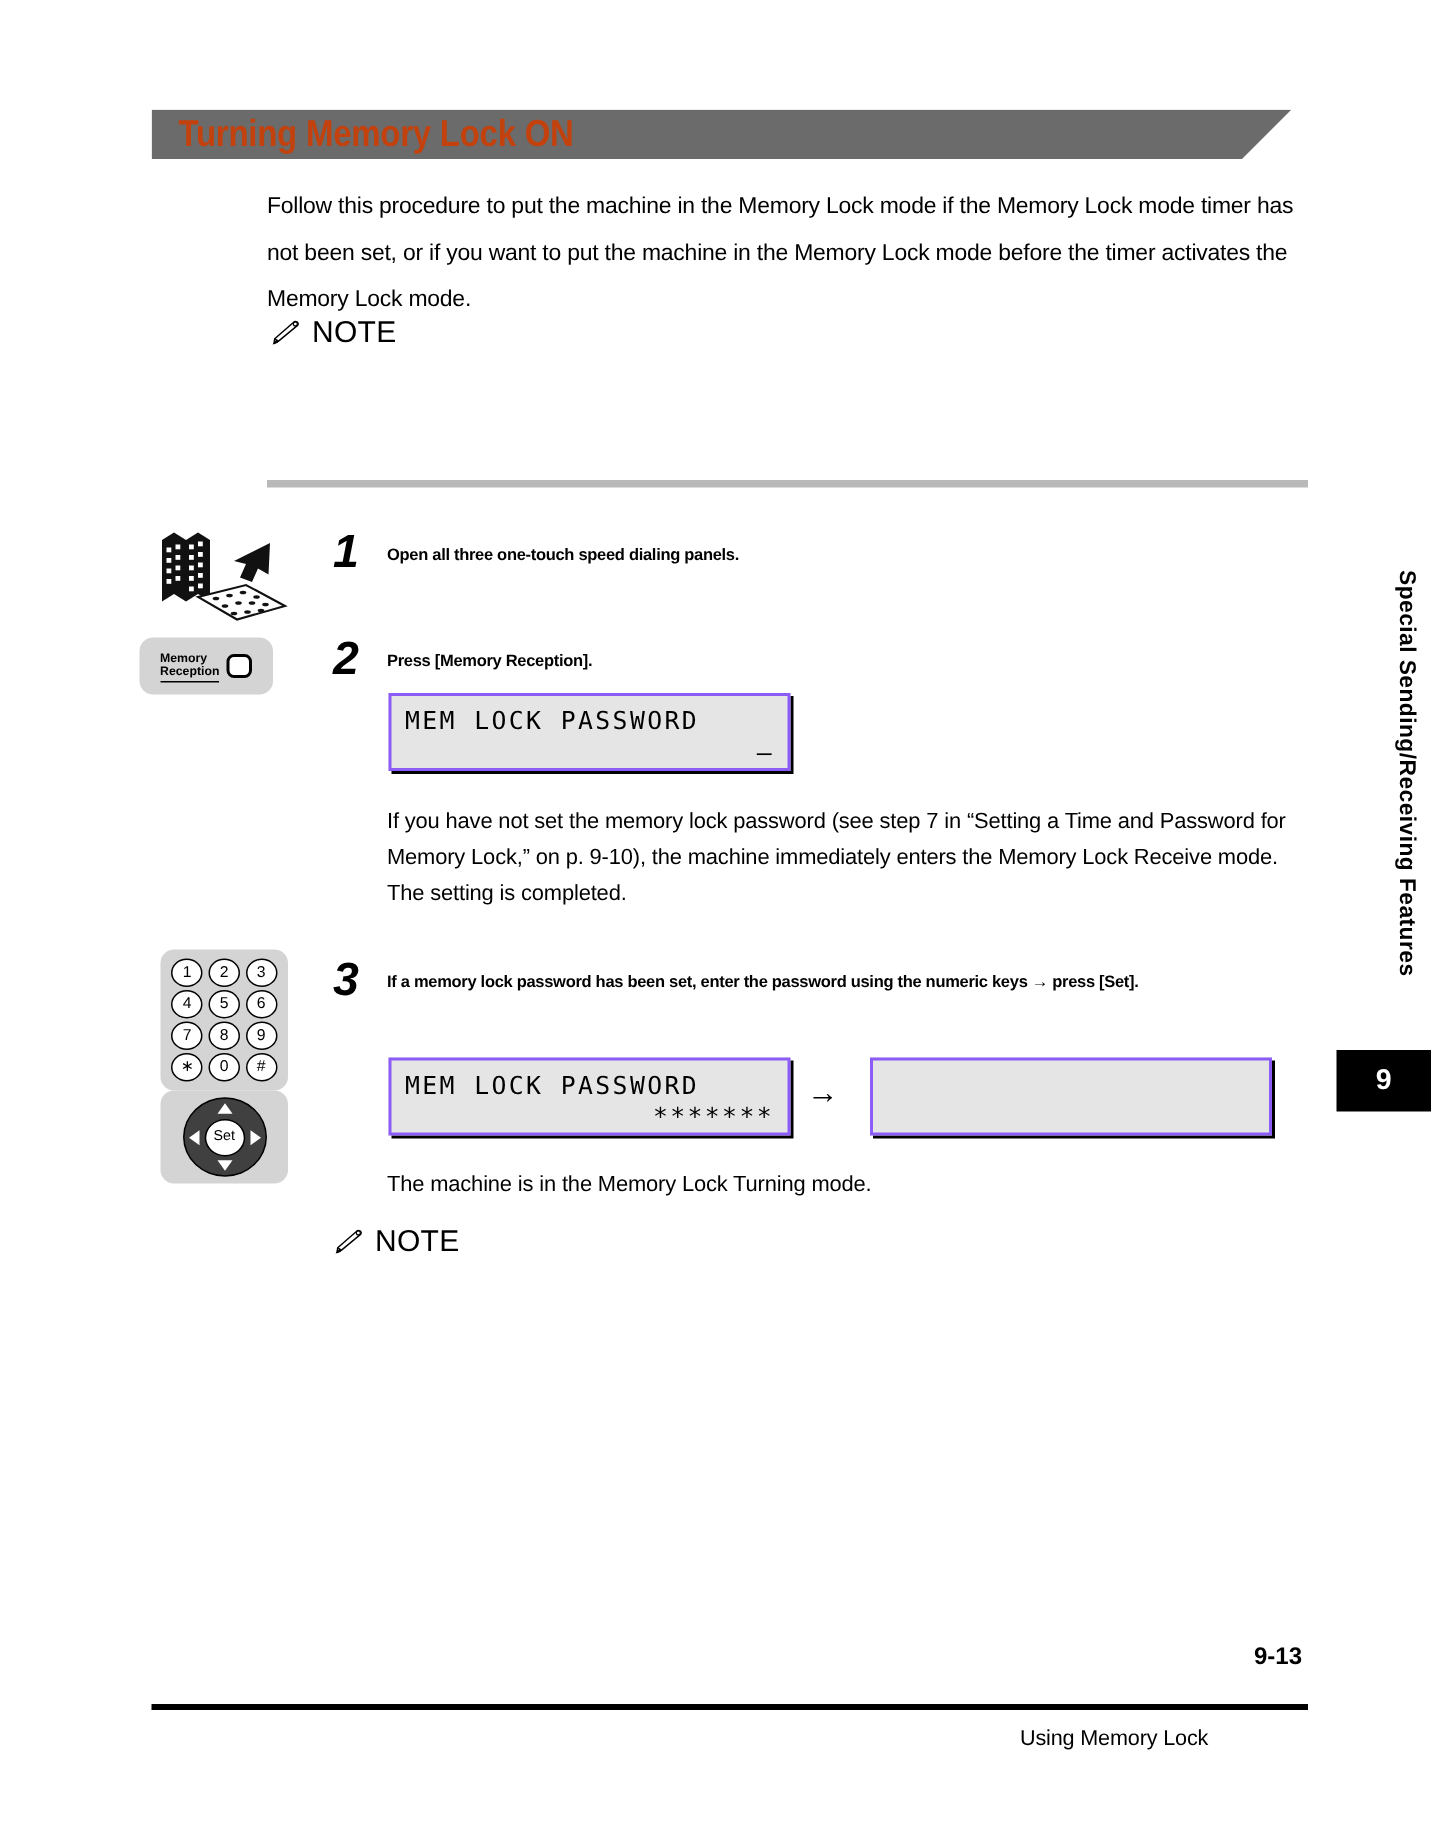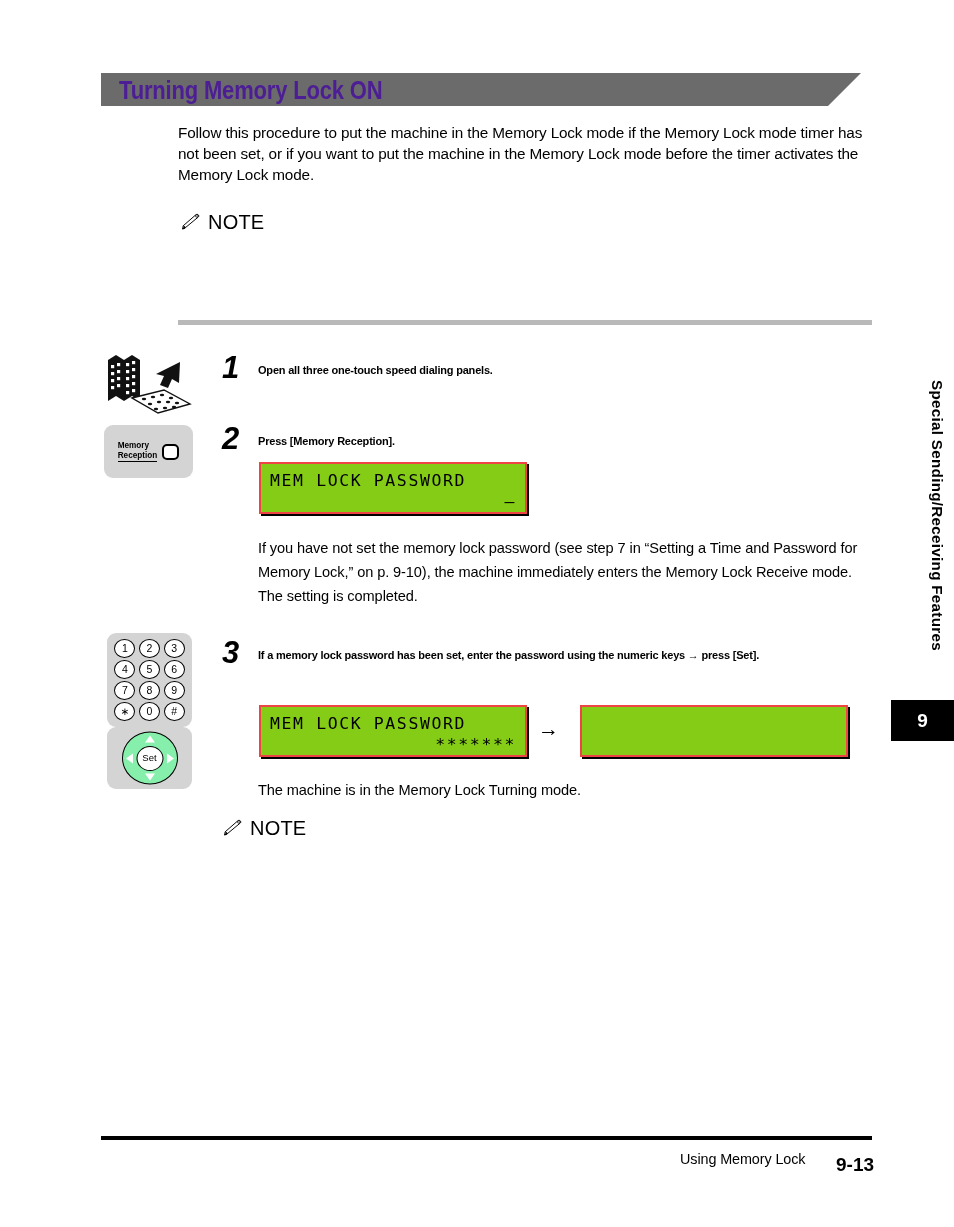--- a/index.html
+++ b/index.html
@@ -29,42 +29,42 @@
     inset: 0;
     background: #6b6b6b;
     -webkit-clip-path: polygon(0 0, 100% 0, calc(100% - 33px) 100%, 0 100%);
     clip-path: polygon(0 0, 100% 0, calc(100% - 33px) 100%, 0 100%);
   }
   .banner-title {
     position: absolute;
     left: 18px;
     top: 50%;
     transform: translateY(-50%);
-    color: #4c1d95;
+    color: #c2410c;
     font-size: 25px;
     font-weight: bold;
     letter-spacing: -0.2px;
     font-family: "Liberation Sans Narrow", "Liberation Sans", sans-serif;
     transform-origin: left center;
     white-space: nowrap;
   }
   .banner-title-inner {
     display: inline-block;
     transform: scaleX(0.88);
     transform-origin: left center;
   }
 
   
   .intro {
     position: absolute;
     left: 178px;
     top: 122px;
     width: 692px;
     font-size: 15.3px;
-    line-height: 21px;
+    line-height: 31px;
     letter-spacing: -0.15px;
   }
 
   
   .note-block { position: absolute; }
   .note-head {
     display: flex;
     align-items: center;
     gap: 7px;
     height: 20px;
@@ -130,22 +130,22 @@
   #step2-head { left: 258px; top: 428px; width: 600px; }
   #step2-text { left: 258px; top: 536px; width: 614px; }
 
   #step3-num  { left: 222px; top: 637px; }
   #step3-head { left: 258px; top: 642px; width: 612px; }
   #step3-text { left: 258px; top: 778px; width: 620px; }
 
   
   .lcd {
     position: absolute;
-    border: 2px solid #ef4444;
-    background: #84cc16;
+    border: 2px solid #8b5cf6;
+    background: #e5e5e5;
     box-sizing: border-box;
     font-family: "DejaVu Sans Mono", monospace;
     font-size: 16.5px;
     line-height: 21px;
     letter-spacing: 1.6px;
     padding: 6px 9px 0 9px;
     box-shadow: 2px 2px 0 #000;
   }
   .lcd-line { white-space: pre; }
   .lcd-line.right { text-align: right; }
@@ -173,24 +173,24 @@
   #icon-panels {
     position: absolute;
     left: 102px;
     top: 352px;
     width: 96px;
     height: 64px;
   }
 
   
   #key-memory-reception {
-    left: 104px;
+    left: 93px;
     top: 425px;
     width: 89px;
-    height: 53px;
+    height: 38px;
   }
   .mr-inner {
     position: absolute;
     inset: 0;
     display: flex;
     align-items: center;
     justify-content: center;
     gap: 5px;
   }
   .mr-label {
@@ -247,21 +247,21 @@
     height: 62px;
   }
   .setpad {
     position: absolute;
     left: 50%;
     top: 50%;
     transform: translate(-50%, -50%);
     width: 56px;
     height: 53px;
     border-radius: 50%;
-    background: #86efac;
+    background: #404040;
     border: 1.5px solid #000;
     box-sizing: border-box;
     text-decoration: underline;
   }
   .setpad-center {
     position: absolute;
     left: 50%;
     top: 50%;
     transform: translate(-50%, -50%);
     width: 27px;
@@ -344,22 +344,22 @@
     position: absolute;
     left: 664px;
     top: 1151px;
     font-size: 14.4px;
     letter-spacing: -0.1px;
     margin-left: 16px;
   }
   .footer-page {
     position: absolute;
     left: 836px;
-    top: 1154px;
-    font-size: 19px;
+    top: 1096px;
+    font-size: 16px;
     font-weight: bold;
   }
 </style>
 </head>
 <body>
 
 <div class="banner-wrap">
   <div class="banner-bg"></div>
   <div class="banner-title"><span class="banner-title-inner">Turning Memory Lock ON</span></div>
 </div>

